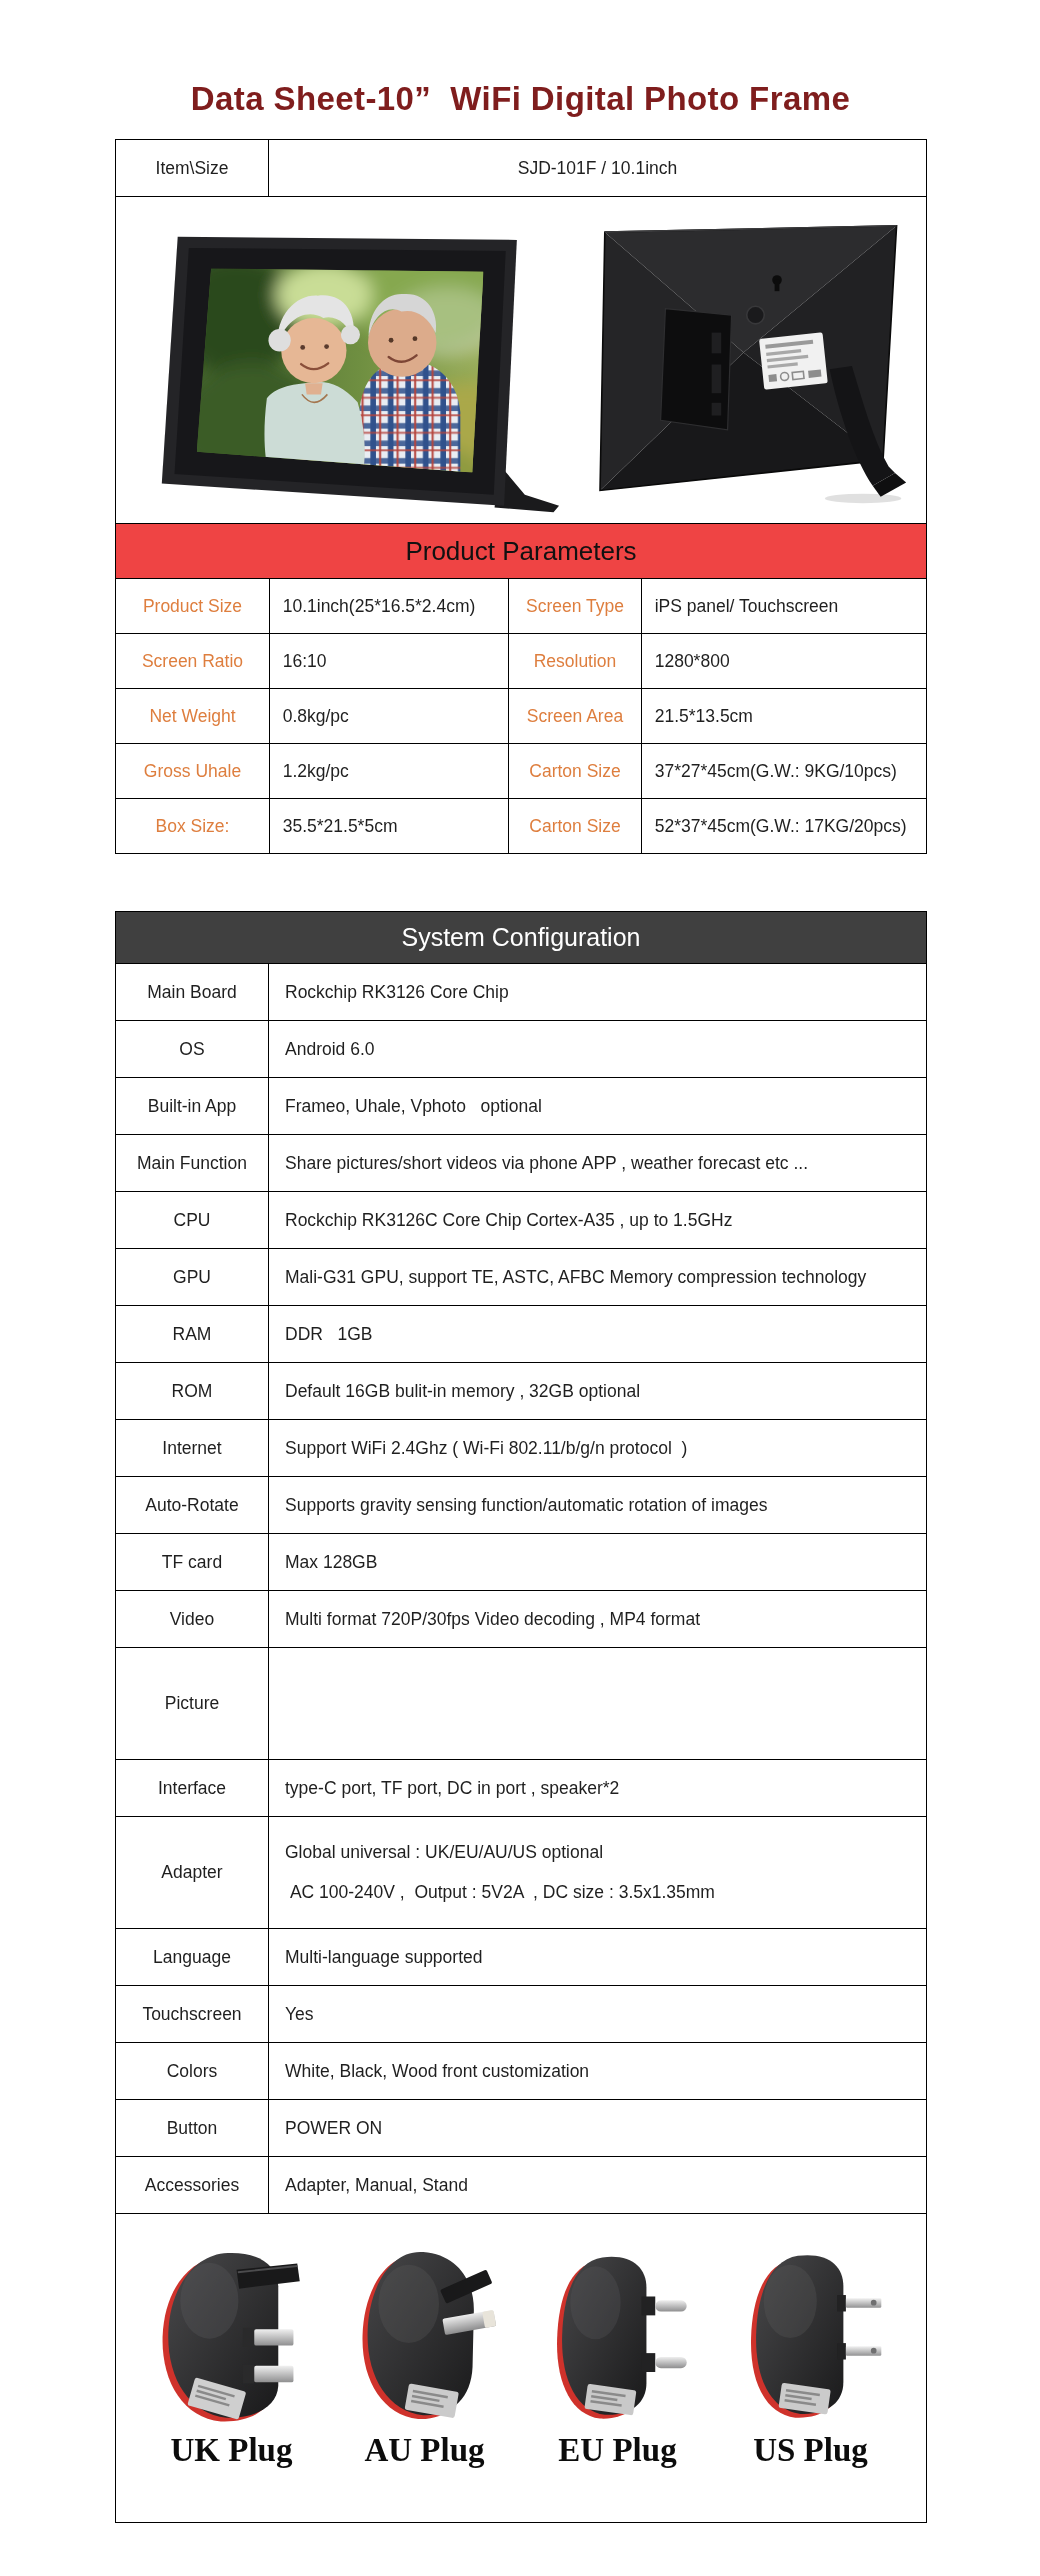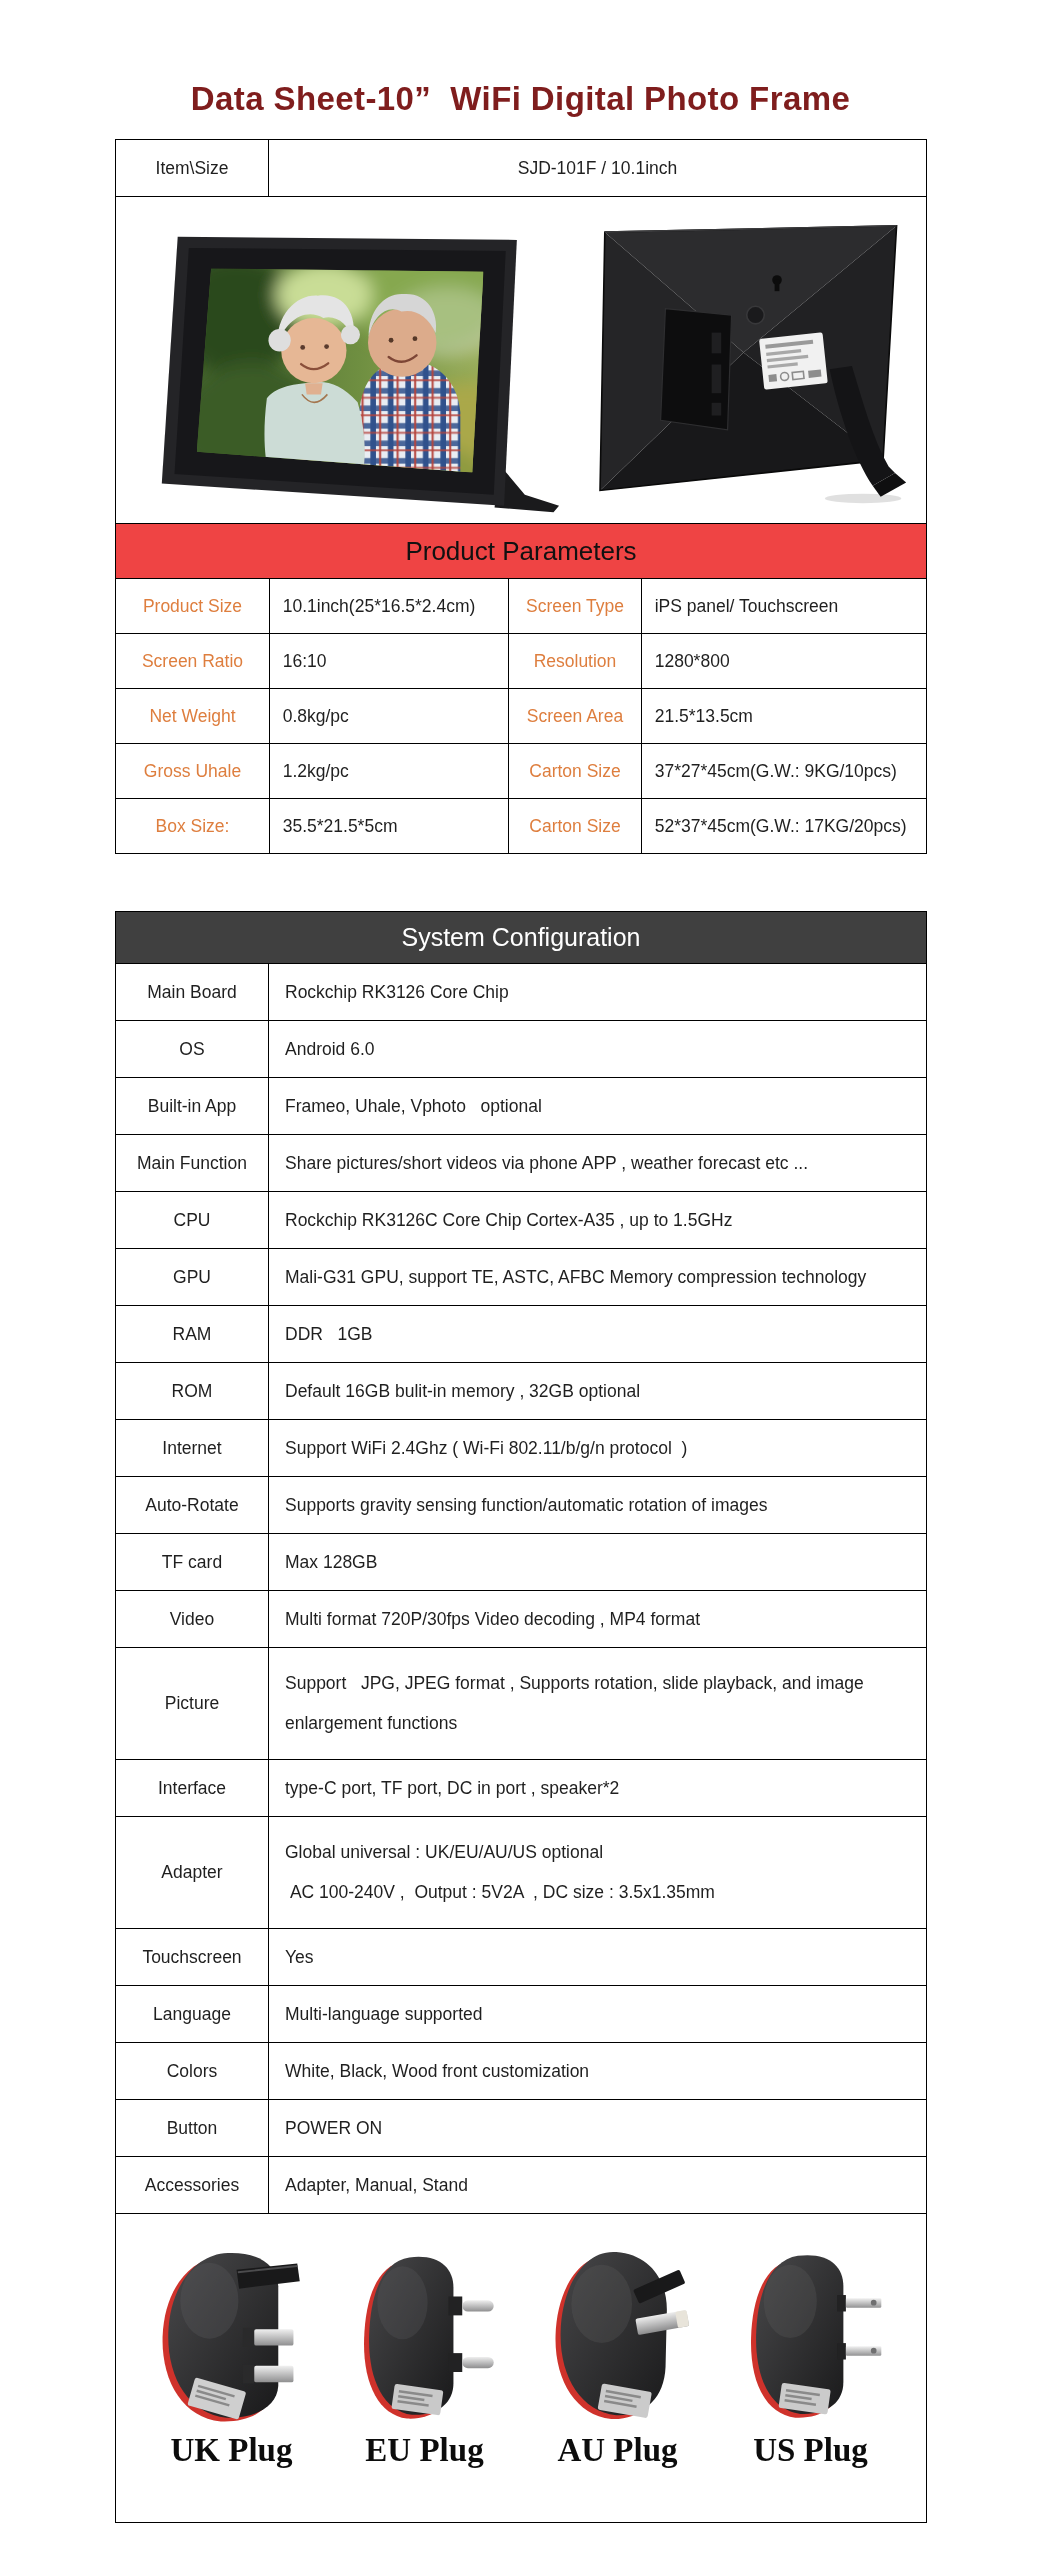--- a/index.html
+++ b/index.html
@@ -334,43 +334,39 @@
     <div class="crow">
       <div class="clabel">TF card</div>
       <div class="cval">Max 128GB</div>
     </div>
     <div class="crow">
       <div class="clabel">Video</div>
       <div class="cval">Multi format 720P/30fps Video decoding , MP4 format</div>
     </div>
     <div class="crow double">
       <div class="clabel">Picture</div>
-      <div class="cval lines">
-        <span>Support   JPG, JPEG format , Supports rotation, slide playback, and image</span>
-        <span>enlargement functions</span>
-      </div>
     </div>
     <div class="crow">
       <div class="clabel">Interface</div>
       <div class="cval">type-C port, TF port, DC in port , speaker*2</div>
     </div>
     <div class="crow double">
       <div class="clabel">Adapter</div>
       <div class="cval lines">
         <span>Global universal : UK/EU/AU/US optional</span>
         <span> AC 100-240V ,  Output : 5V2A  , DC size : 3.5x1.35mm</span>
       </div>
     </div>
     <div class="crow">
+      <div class="clabel">Language</div>
+      <div class="cval">Multi-language supported</div>
+    </div>
+    <div class="crow">
       <div class="clabel">Touchscreen</div>
       <div class="cval">Yes</div>
-    </div>
-    <div class="crow">
-      <div class="clabel">Language</div>
-      <div class="cval">Multi-language supported</div>
     </div>
     <div class="crow">
       <div class="clabel">Colors</div>
       <div class="cval">White, Black, Wood front customization</div>
     </div>
     <div class="crow">
       <div class="clabel">Button</div>
       <div class="cval">POWER ON</div>
     </div>
     <div class="crow">
@@ -405,20 +401,52 @@
             <rect x="56" y="216" width="84" height="46" rx="4" fill="#cfcfcf"></rect>
             <rect x="64" y="226" width="60" height="4" fill="#8a8a8a"></rect>
             <rect x="64" y="234" width="48" height="4" fill="#8a8a8a"></rect>
             <rect x="64" y="242" width="56" height="4" fill="#8a8a8a"></rect>
           </g>
         </svg>
         <div class="plug-label">UK Plug</div>
       </div>
 
       <div class="plug">
+        <svg width="159" height="177" viewBox="0 0 240 280">
+          <defs>
+            <linearGradient id="aug" x1="0" y1="0" x2="1" y2="1">
+                <stop offset="0" stop-color="#474749"></stop>
+                <stop offset="1" stop-color="#1a1a1b"></stop>
+              </linearGradient>
+            <linearGradient id="aum" x1="0" y1="0" x2="0" y2="1">
+                <stop offset="0" stop-color="#ededed"></stop>
+                <stop offset="1" stop-color="#8c8c8d"></stop>
+              </linearGradient>
+          </defs>
+          <path d="M110,14 C164,18 192,60 190,110 L188,196 C186,246 154,274 110,272 C54,266 20,210 22,140 C24,70 58,10 110,14 Z" fill="#cf322b"></path>
+          <path d="M118,8 C172,12 200,54 198,104 L196,190 C194,240 162,268 118,266 C62,260 28,204 30,134 C32,64 66,4 118,8 Z" fill="url(#aug)"></path>
+          <ellipse cx="95" cy="90" rx="48" ry="62" fill="#59595b" opacity="0.32"></ellipse>
+          <g transform="rotate(-24 165 72)">
+              <rect x="148" y="60" width="80" height="24" rx="3" fill="#19191a"></rect>
+            </g>
+          <g transform="rotate(-10 170 122)">
+            <rect x="150" y="110" width="82" height="26" rx="3" fill="url(#aum)"></rect>
+            <rect x="214" y="110" width="18" height="26" rx="3" fill="#e8e4da"></rect>
+          </g>
+          <g transform="rotate(10 130 240)">
+            <rect x="92" y="222" width="80" height="42" rx="4" fill="#cbcbcb"></rect>
+            <rect x="100" y="231" width="56" height="4" fill="#8a8a8a"></rect>
+            <rect x="100" y="239" width="44" height="4" fill="#8a8a8a"></rect>
+            <rect x="100" y="247" width="52" height="4" fill="#8a8a8a"></rect>
+          </g>
+        </svg>
+        <div class="plug-label">AU Plug</div>
+      </div>
+
+      <div class="plug">
         <svg width="151" height="177" viewBox="0 0 240 280">
           <defs>
             <linearGradient id="eug" x1="0" y1="0" x2="1" y2="1">
                 <stop offset="0" stop-color="#48484a"></stop>
                 <stop offset="1" stop-color="#19191a"></stop>
               </linearGradient>
             <linearGradient id="eum" x1="0" y1="0" x2="0" y2="1">
                 <stop offset="0" stop-color="#efefef"></stop>
                 <stop offset="1" stop-color="#8e8e8f"></stop>
               </linearGradient>
@@ -431,52 +459,20 @@
           <rect x="158" y="168" width="22" height="30" fill="#222223"></rect>
           <rect x="180" y="174" width="50" height="18" rx="9" fill="url(#eum)"></rect>
           <g transform="rotate(8 110 240)">
             <rect x="70" y="222" width="78" height="40" rx="4" fill="#c9c9c9"></rect>
             <rect x="78" y="231" width="54" height="4" fill="#8a8a8a"></rect>
             <rect x="78" y="239" width="42" height="4" fill="#8a8a8a"></rect>
             <rect x="78" y="247" width="50" height="4" fill="#8a8a8a"></rect>
           </g>
         </svg>
         <div class="plug-label">EU Plug</div>
-      </div>
-
-      <div class="plug">
-        <svg width="159" height="177" viewBox="0 0 240 280">
-          <defs>
-            <linearGradient id="aug" x1="0" y1="0" x2="1" y2="1">
-                <stop offset="0" stop-color="#474749"></stop>
-                <stop offset="1" stop-color="#1a1a1b"></stop>
-              </linearGradient>
-            <linearGradient id="aum" x1="0" y1="0" x2="0" y2="1">
-                <stop offset="0" stop-color="#ededed"></stop>
-                <stop offset="1" stop-color="#8c8c8d"></stop>
-              </linearGradient>
-          </defs>
-          <path d="M110,14 C164,18 192,60 190,110 L188,196 C186,246 154,274 110,272 C54,266 20,210 22,140 C24,70 58,10 110,14 Z" fill="#cf322b"></path>
-          <path d="M118,8 C172,12 200,54 198,104 L196,190 C194,240 162,268 118,266 C62,260 28,204 30,134 C32,64 66,4 118,8 Z" fill="url(#aug)"></path>
-          <ellipse cx="95" cy="90" rx="48" ry="62" fill="#59595b" opacity="0.32"></ellipse>
-          <g transform="rotate(-24 165 72)">
-              <rect x="148" y="60" width="80" height="24" rx="3" fill="#19191a"></rect>
-            </g>
-          <g transform="rotate(-10 170 122)">
-            <rect x="150" y="110" width="82" height="26" rx="3" fill="url(#aum)"></rect>
-            <rect x="214" y="110" width="18" height="26" rx="3" fill="#e8e4da"></rect>
-          </g>
-          <g transform="rotate(10 130 240)">
-            <rect x="92" y="222" width="80" height="42" rx="4" fill="#cbcbcb"></rect>
-            <rect x="100" y="231" width="56" height="4" fill="#8a8a8a"></rect>
-            <rect x="100" y="239" width="44" height="4" fill="#8a8a8a"></rect>
-            <rect x="100" y="247" width="52" height="4" fill="#8a8a8a"></rect>
-          </g>
-        </svg>
-        <div class="plug-label">AU Plug</div>
       </div>
 
       <div class="plug">
         <svg width="155" height="177" viewBox="0 0 240 280">
           <defs>
             <linearGradient id="usg" x1="0" y1="0" x2="1" y2="1">
                 <stop offset="0" stop-color="#49494b"></stop>
                 <stop offset="1" stop-color="#1a1a1b"></stop>
               </linearGradient>
             <linearGradient id="usm" x1="0" y1="0" x2="0" y2="1">

